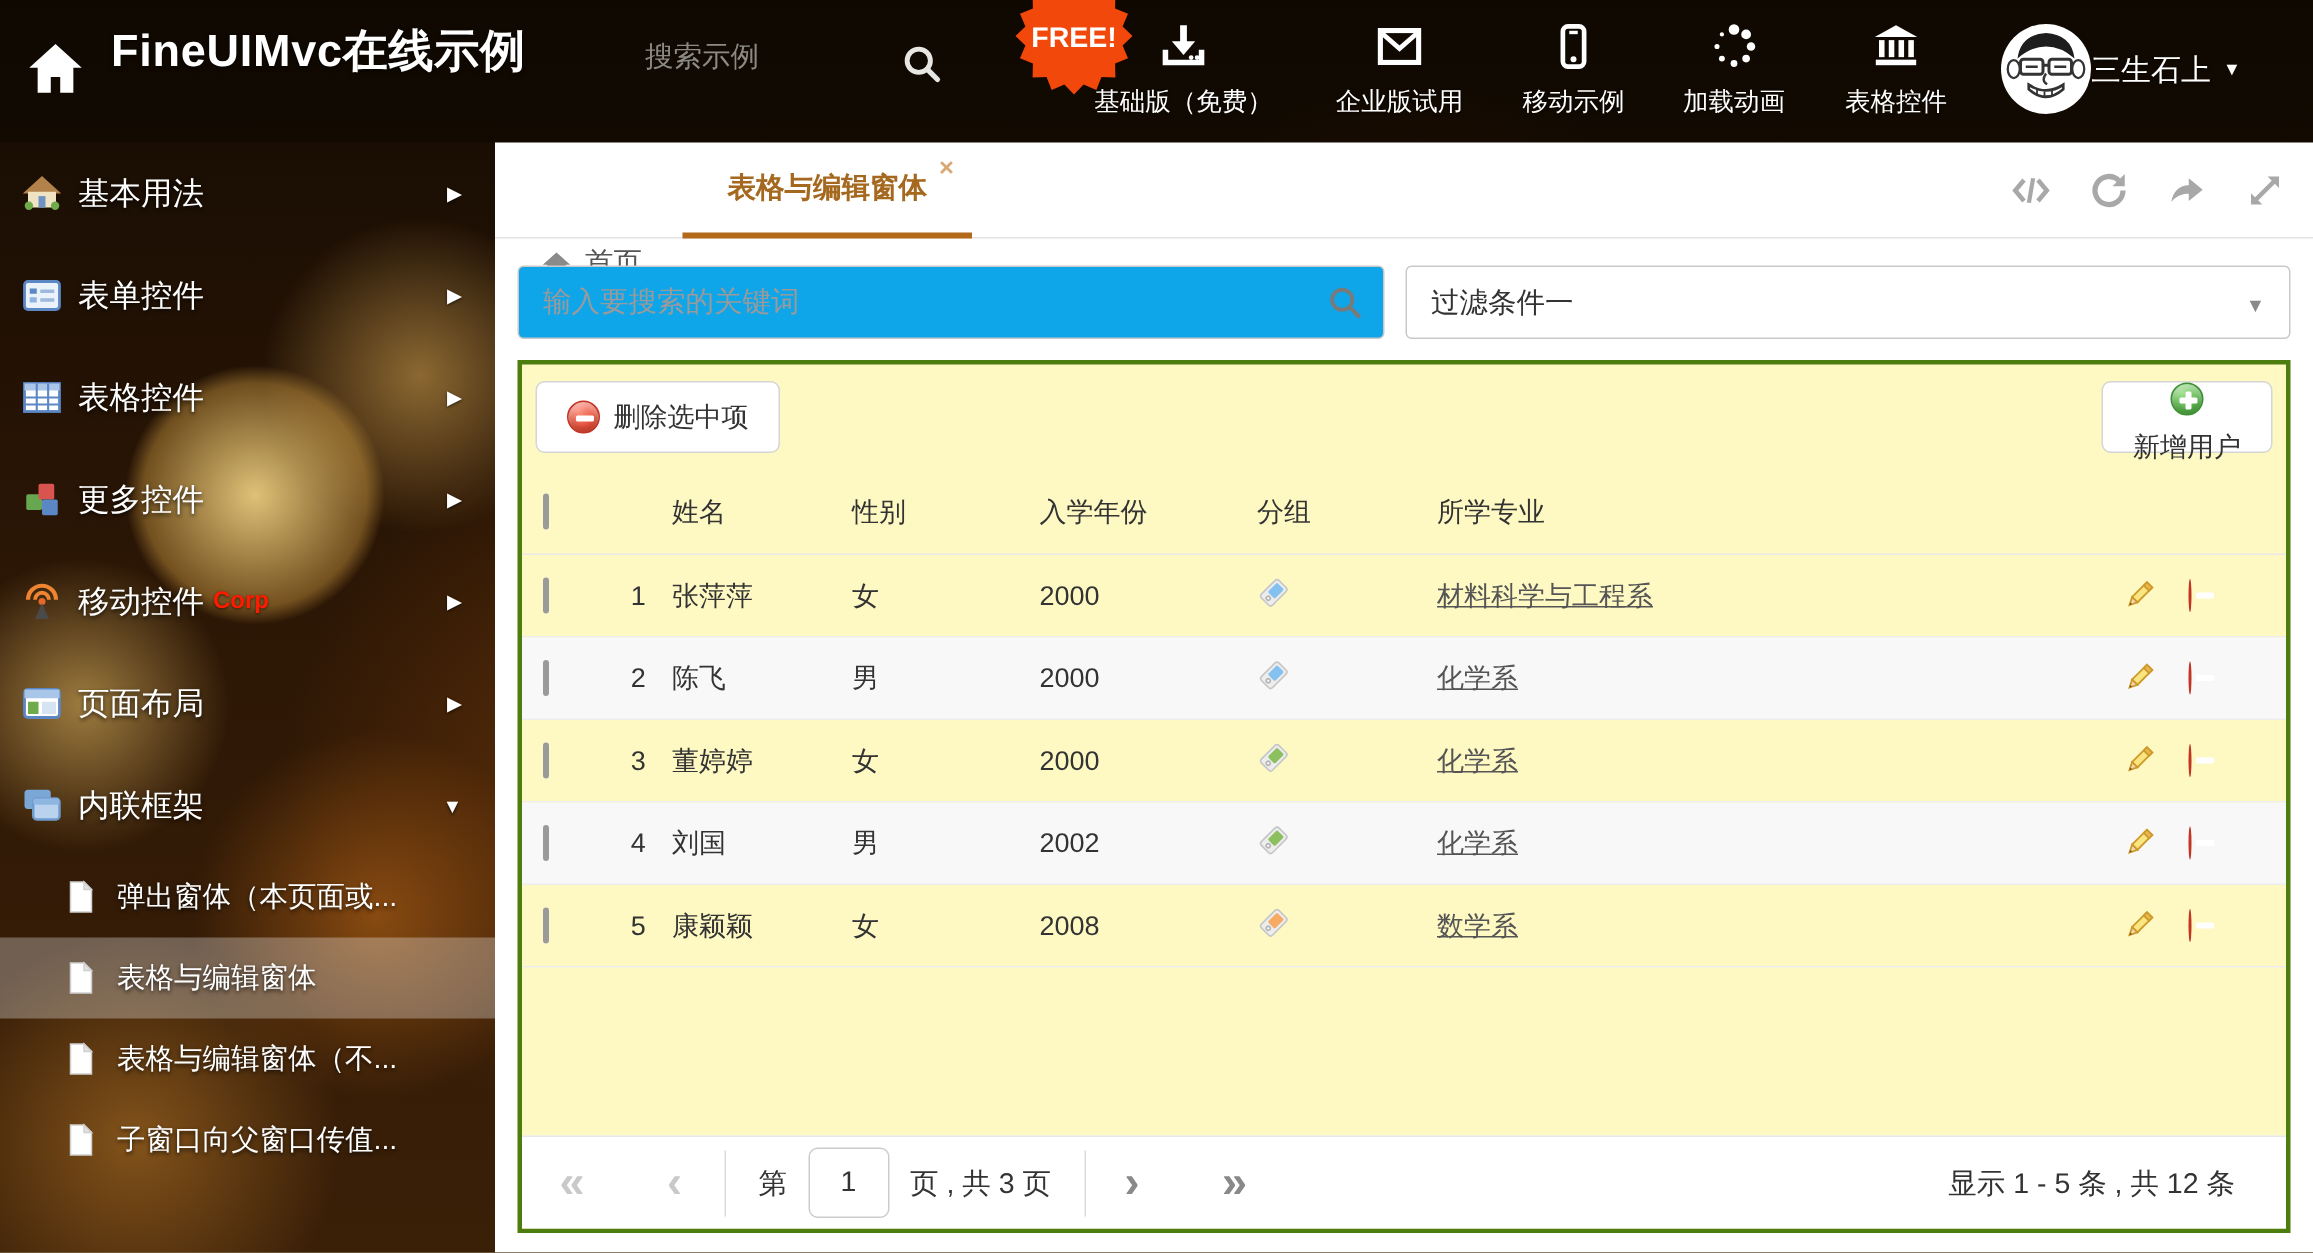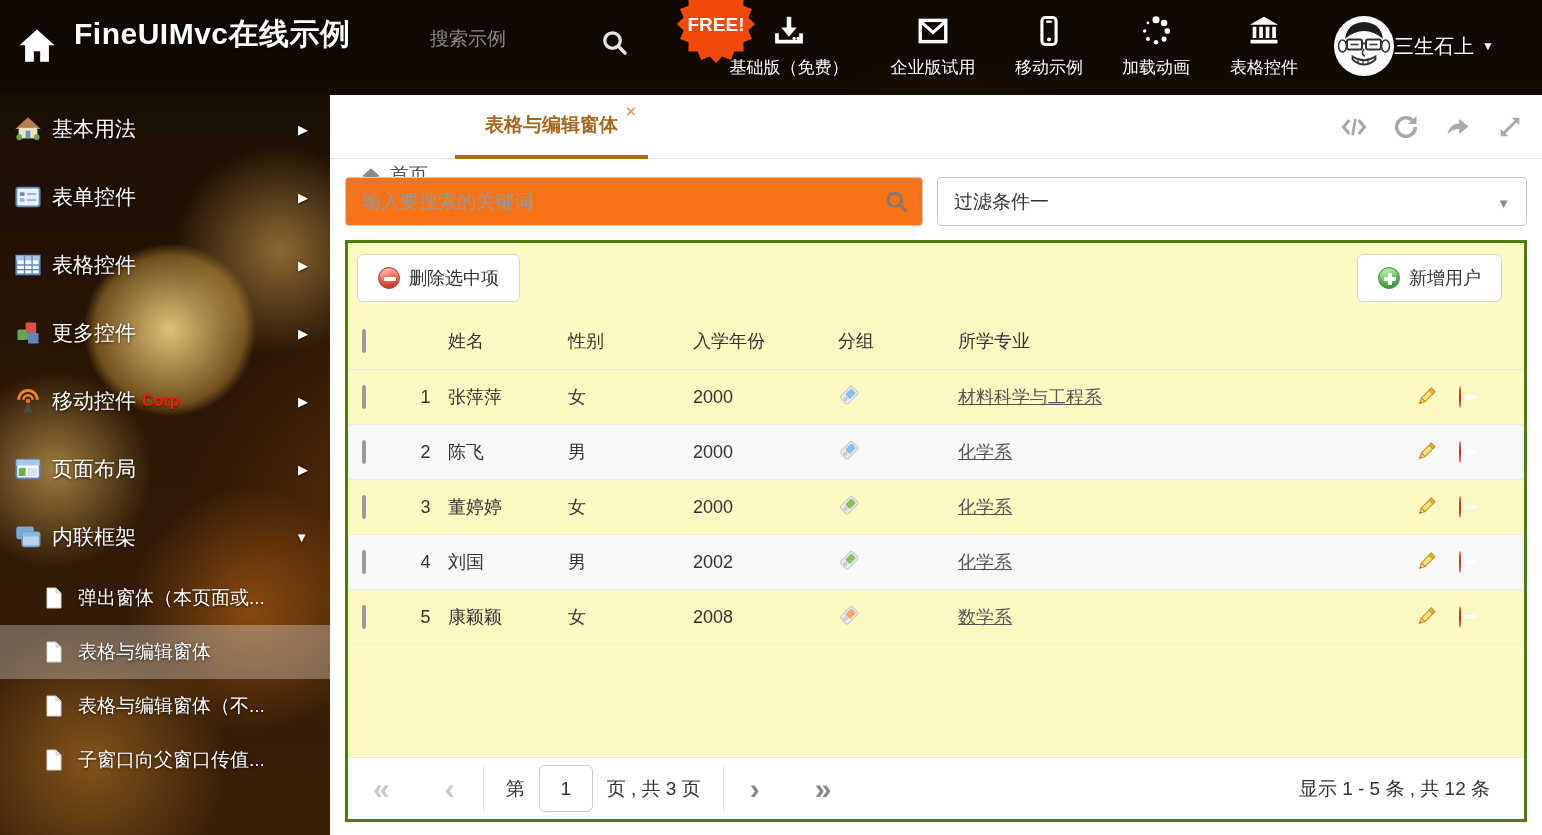--- a/index.html
+++ b/index.html
@@ -61,34 +61,34 @@
   .tabbar { position:relative; height:64px; border-bottom:1px solid #e4e4e4; }
   .tab-home { position:absolute; left:30px; top:0; height:64px; display:flex; align-items:flex-end; cursor:pointer; color:#555; font-size:19px;margin-top:29px; }
   .tab-home svg { margin-right:8px; }
   .tab-active { position:absolute; left:125px; top:0; height:64px; padding:0 30px; display:flex; align-items:center;
     color:#a5681f; font-weight:bold; font-size:19px; border-bottom:4px solid #b26a1a; cursor:pointer; }
   .tab-close { position:absolute; right:12px; top:8px; color:#d9a873; font-weight:bold; font-size:17px; line-height:1; cursor:pointer; }
   .tab-tools { position:absolute; right:18px; top:0; height:64px; display:flex; align-items:center; gap:24px; }
   .tool-icon { width:28px; height:28px; cursor:pointer; }
 
   .filter-row { display:flex; gap:14px; padding:18px 15px 14px 15px; }
-  .search-box { position:relative; width:578px; height:49px; border:1px solid #c9c9c9; border-radius:4px; background:#f97316; }
+  .search-box { position:relative; width:578px; height:49px; border:1px solid #c9c9c9; border-radius:4px; background:#0ea5e9; }
   .search-box input { width:100%; height:100%; border:none; outline:none; background:transparent; padding:0 48px 0 16px; font-size:19px; color:#333; font-family:inherit; }
   .search-box input::placeholder { color:#9a9a9a; }
   .search-box svg { position:absolute; right:12px; top:11px; }
   .select-box { position:relative; flex:1; height:49px; border:1px solid #c9c9c9; border-radius:4px; background:#fff; display:flex; align-items:center; cursor:pointer; }
   .select-value { margin-left:16px; font-size:19px; color:#333; }
   .select-caret { position:absolute; right:16px; top:18px; font-size:13px; color:#8a8a8a; }
 
   .panel { position:relative; margin:0 15px; height:582px; border:3px solid #4d7c0f; background:#fef9c3; }
   .toolbar { position:relative; height:70px; }
   .btn { position:absolute; top:11px; height:48px; display:inline-flex; align-items:center; gap:9px; padding:0 20px;
     background:#fff; border:1px solid #d5d5d5; border-radius:6px; font-size:18px; color:#333; cursor:pointer; font-family:inherit; }
   .btn-del { left:9px; }
-  .btn-add { right:22px; }
+  .btn-add { right:9px;flex-direction:column; }
   .circ { width:22px; height:22px; border-radius:50%; position:relative; flex:0 0 auto; box-shadow:inset 0 -3px 4px rgba(0,0,0,.18), inset 0 3px 4px rgba(255,255,255,.5); }
   .circ-red { background:radial-gradient(circle at 35% 30%, #fb9382, #e8503a 60%, #d13a27); border:1px solid #c23524; }
   .circ-green { background:radial-gradient(circle at 35% 30%, #9fdf8e, #58b44a 60%, #3f9a35); border:1px solid #3d8f34; }
   .circ::after { content:""; position:absolute; left:5px; top:9px; width:12px; height:4px; background:#fff; border-radius:1px; }
   .circ-green::before { content:""; position:absolute; left:9px; top:5px; width:4px; height:12px; background:#fff; border-radius:1px; }
 
   .tbl-header, .tbl-row { display:grid; grid-template-columns:55px 45px 120px 125px 145px 120px 1fr 45px 65px; align-items:center; }
   .tbl-header { height:57px; border-bottom:1px solid #e8e8e8; font-size:18px; color:#333; }
   .tbl-row { height:55px; border-bottom:1px solid #ededed; font-size:18px; color:#333; }
   .tbl-row.alt { background:#f8f8f8; }

